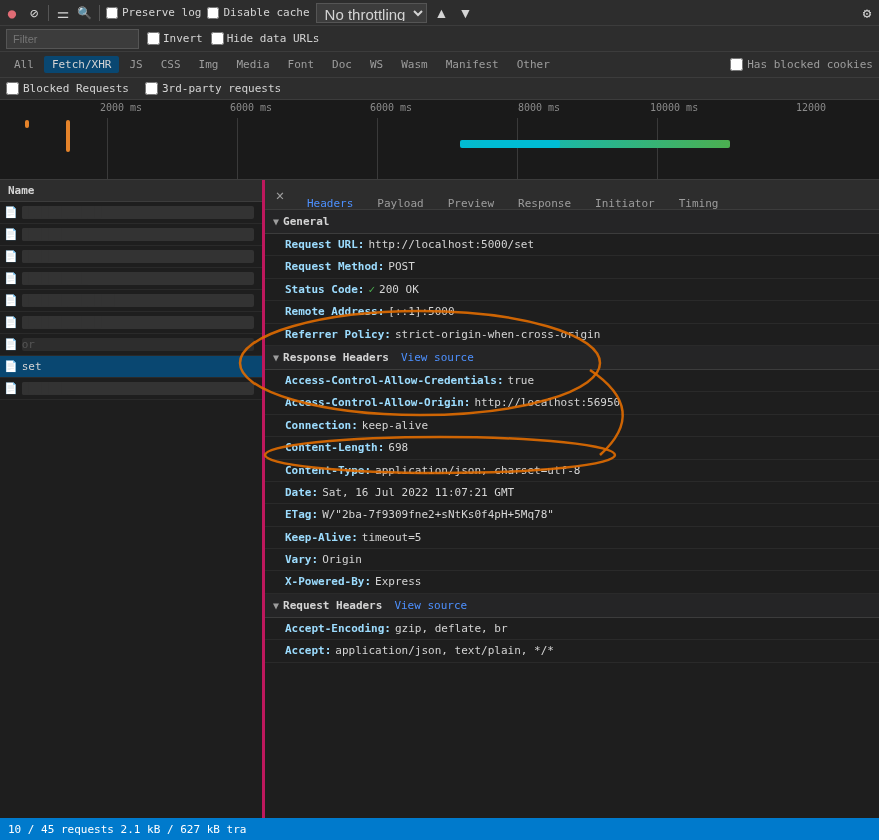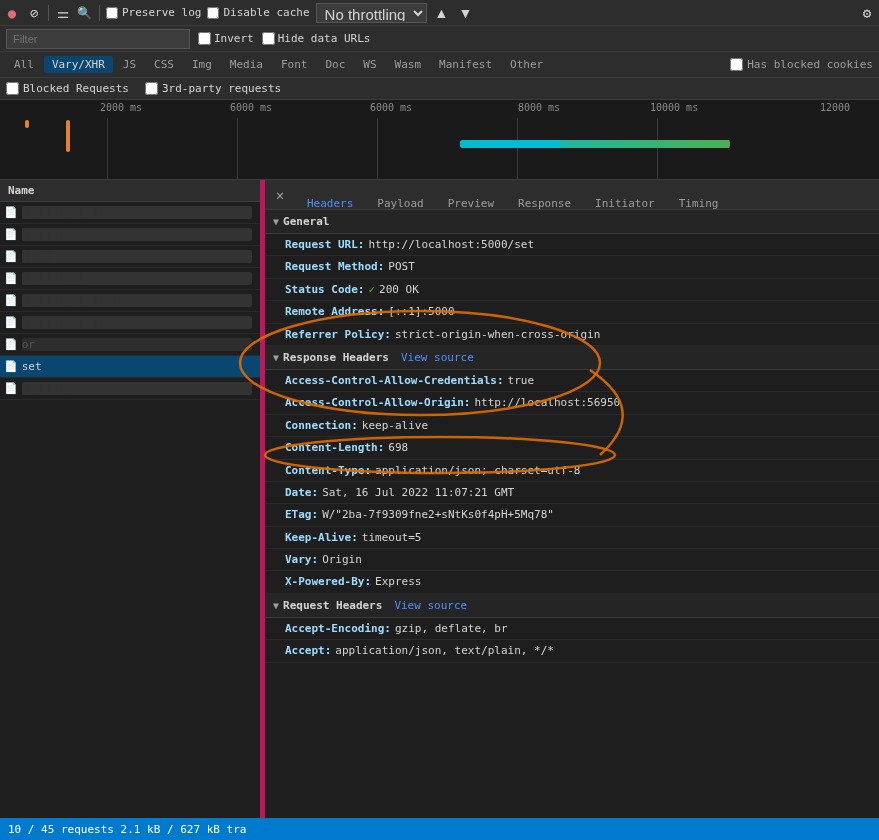--- a/index.html
+++ b/index.html
@@ -82,21 +82,21 @@
       gap: 8px;
       flex-shrink: 0;
     }
     .filter-input {
       background: #3c3c3c;
       border: 1px solid #555;
       color: #d4d4d4;
       padding: 2px 6px;
       font-size: 11px;
       height: 20px;
-      width: 184px;
+      width: 133px;
     }
     .filter-checkbox-label {
       display: flex;
       align-items: center;
       gap: 3px;
       color: #d4d4d4;
       font-size: 11px;
       cursor: pointer;
     }
 
@@ -209,21 +209,21 @@
     .main-content {
       display: flex;
       height: calc(840px - 26px - 26px - 26px - 22px - 80px - 22px);
       overflow: hidden;
     }
 
     
     .request-list {
       width: 265px;
       background: #1e1e1e;
-      border-right: 5px solid #be185d;
+      border-right: 3px solid #be185d;
       overflow-y: auto;
       flex-shrink: 0;
     }
     .req-list-header {
       height: 22px;
       background: #2d2d2d;
       border-bottom: 1px solid #3c3c3c;
       display: flex;
       align-items: center;
       padding: 0 8px;
@@ -431,21 +431,21 @@
       <span>Invert</span>
     </label>
     <label class="filter-checkbox-label">
       <input type="checkbox" style="">
       <span>Hide data URLs</span>
     </label>
   </div>
 
   <div class="type-filter-bar">
     <button class="type-btn">All</button>
-    <button class="type-btn active">Vary/XHR</button>
+    <button class="type-btn active">Fetch/XHR</button>
     <button class="type-btn">JS</button>
     <button class="type-btn">CSS</button>
     <button class="type-btn">Img</button>
     <button class="type-btn">Media</button>
     <button class="type-btn">Font</button>
     <button class="type-btn">Doc</button>
     <button class="type-btn">WS</button>
     <button class="type-btn">Wasm</button>
     <button class="type-btn">Manifest</button>
     <button class="type-btn">Other</button>
@@ -466,21 +466,21 @@
     </label>
   </div>
 
   <div class="timeline-area">
     <div class="timeline-ruler">
       <span class="ruler-tick" style="left: 100px;">2000 ms</span>
       <span class="ruler-tick" style="left: 230px;">6000 ms</span>
       <span class="ruler-tick" style="left: 370px;">6000 ms</span>
       <span class="ruler-tick" style="left: 518px;">8000 ms</span>
       <span class="ruler-tick" style="left: 650px;">10000 ms</span>
-      <span class="ruler-tick" style="left: 820px;">12000</span>
+      <span class="ruler-tick" style="left: 796px;">12000</span>
     </div>
     <div class="timeline-waterfall">
 
       <div class="timeline-vline" style="left: 107px;"></div>
       <div class="timeline-vline" style="left: 237px;"></div>
       <div class="timeline-vline" style="left: 377px;"></div>
       <div class="timeline-vline" style="left: 517px;"></div>
       <div class="timeline-vline" style="left: 657px;"></div>
 
       <div class="req-bar orange" style="left: 25px; top: 2px; width: 4px; height: 8px;"></div>

